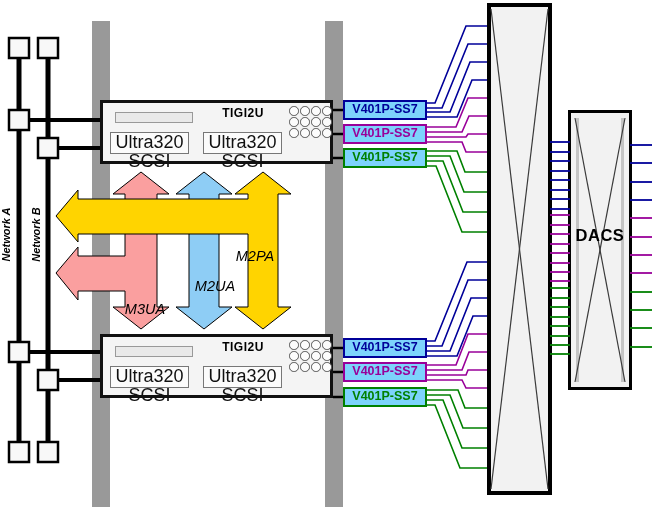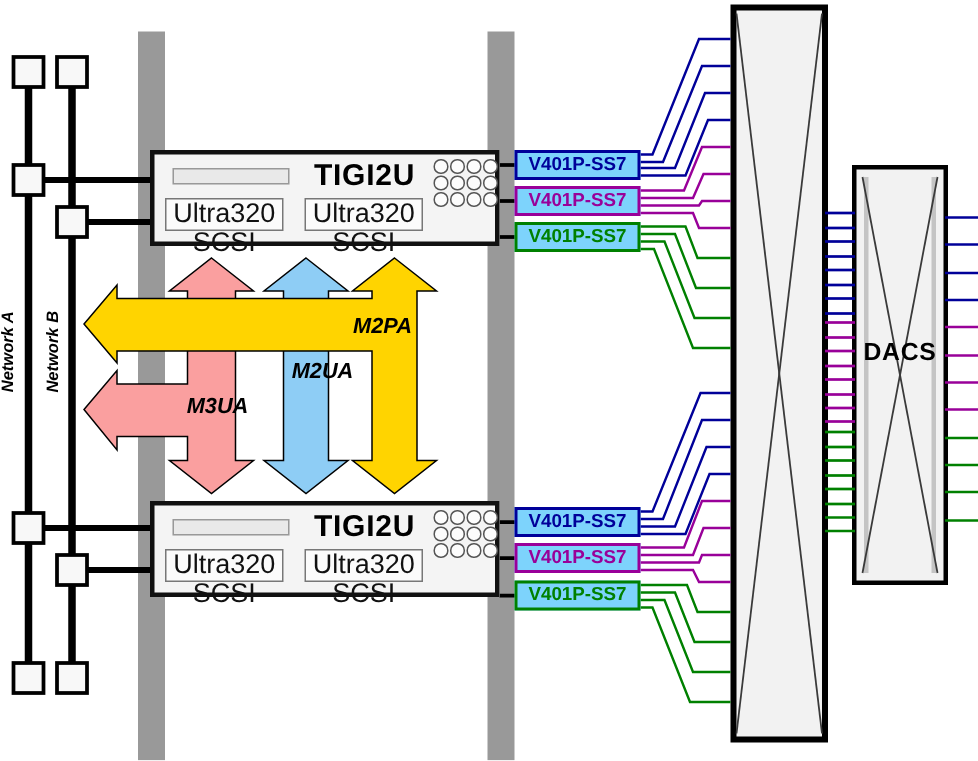--- a/index.html
+++ b/index.html
@@ -8,21 +8,21 @@
   #diagram-svg{position:absolute;left:0;top:0;}
 
   
   .server{position:absolute;left:100px;width:233px;height:64px;border:3.5px solid #111;
           background:#f4f4f4;box-sizing:border-box;}
   #server-top{top:100px}
   #server-bottom{top:334px}
   .bay{position:absolute;left:12px;top:9px;width:78px;height:11px;background:#e9e9e9;
        border:1.5px solid #999;box-sizing:border-box;}
   .server-title{position:absolute;left:95px;top:3px;width:90px;text-align:center;
-                font-weight:bold;font-size:20px;color:#000;letter-spacing:.5px;}
+                font-weight:bold;font-size:12px;color:#000;letter-spacing:.5px;}
   .leds{position:absolute;left:186px;top:3px;width:44px;display:grid;
         grid-template-columns:repeat(4,11px);grid-auto-rows:11px;}
   .led{width:9.5px;height:9.5px;border:1.3px solid #555;border-radius:50%;
        box-sizing:border-box;background:#fcfcfc;}
   .scsi{position:absolute;top:29px;width:79px;height:22px;border:1.5px solid #777;
         background:#fbfbfb;box-sizing:border-box;text-align:center;font-size:18px;
         line-height:19px;color:#111;}
   .scsi.s1{left:7px}.scsi.s2{left:100px}
 
   
@@ -34,22 +34,22 @@
   .c-green{color:#008000;border-color:#008000!important;}
   .pl1{top:100px}.pl2{top:124px}.pl3{top:148px}.pl4{top:338px}.pl5{top:362px}.pl6{top:387px}
 
   
   .dsx-label{position:absolute;left:487px;top:238px;width:65px;text-align:center;
              font-weight:bold;font-size:18px;color:#000;}
   .dacs-label{position:absolute;left:568px;top:226px;width:64px;text-align:center;
               font-weight:bold;font-size:16.5px;color:#000;letter-spacing:.5px;}
 
   
-  .arrow-label{position:absolute;width:60px;text-align:center;font-weight:bold;
-               font-style:italic;font-size:14.5px;color:#000;}
+  .arrow-label{position:absolute;width:60px;text-align:center;font-weight:normal;
+               font-style:italic;font-size:14.5px;color:#000;margin-top:38px;}
   #lbl-m3ua{left:115px;top:263px}
   #lbl-m2ua{left:185px;top:240px}
   #lbl-m2pa{left:225px;top:210px}
 
   
   .net-label{position:absolute;width:70px;height:13px;font-weight:bold;font-style:italic;
              font-size:11px;color:#000;text-align:center;transform:rotate(-90deg);}
   #net-a{left:-29px;top:228px}
   #net-b{left:1px;top:228px}
 </style>

